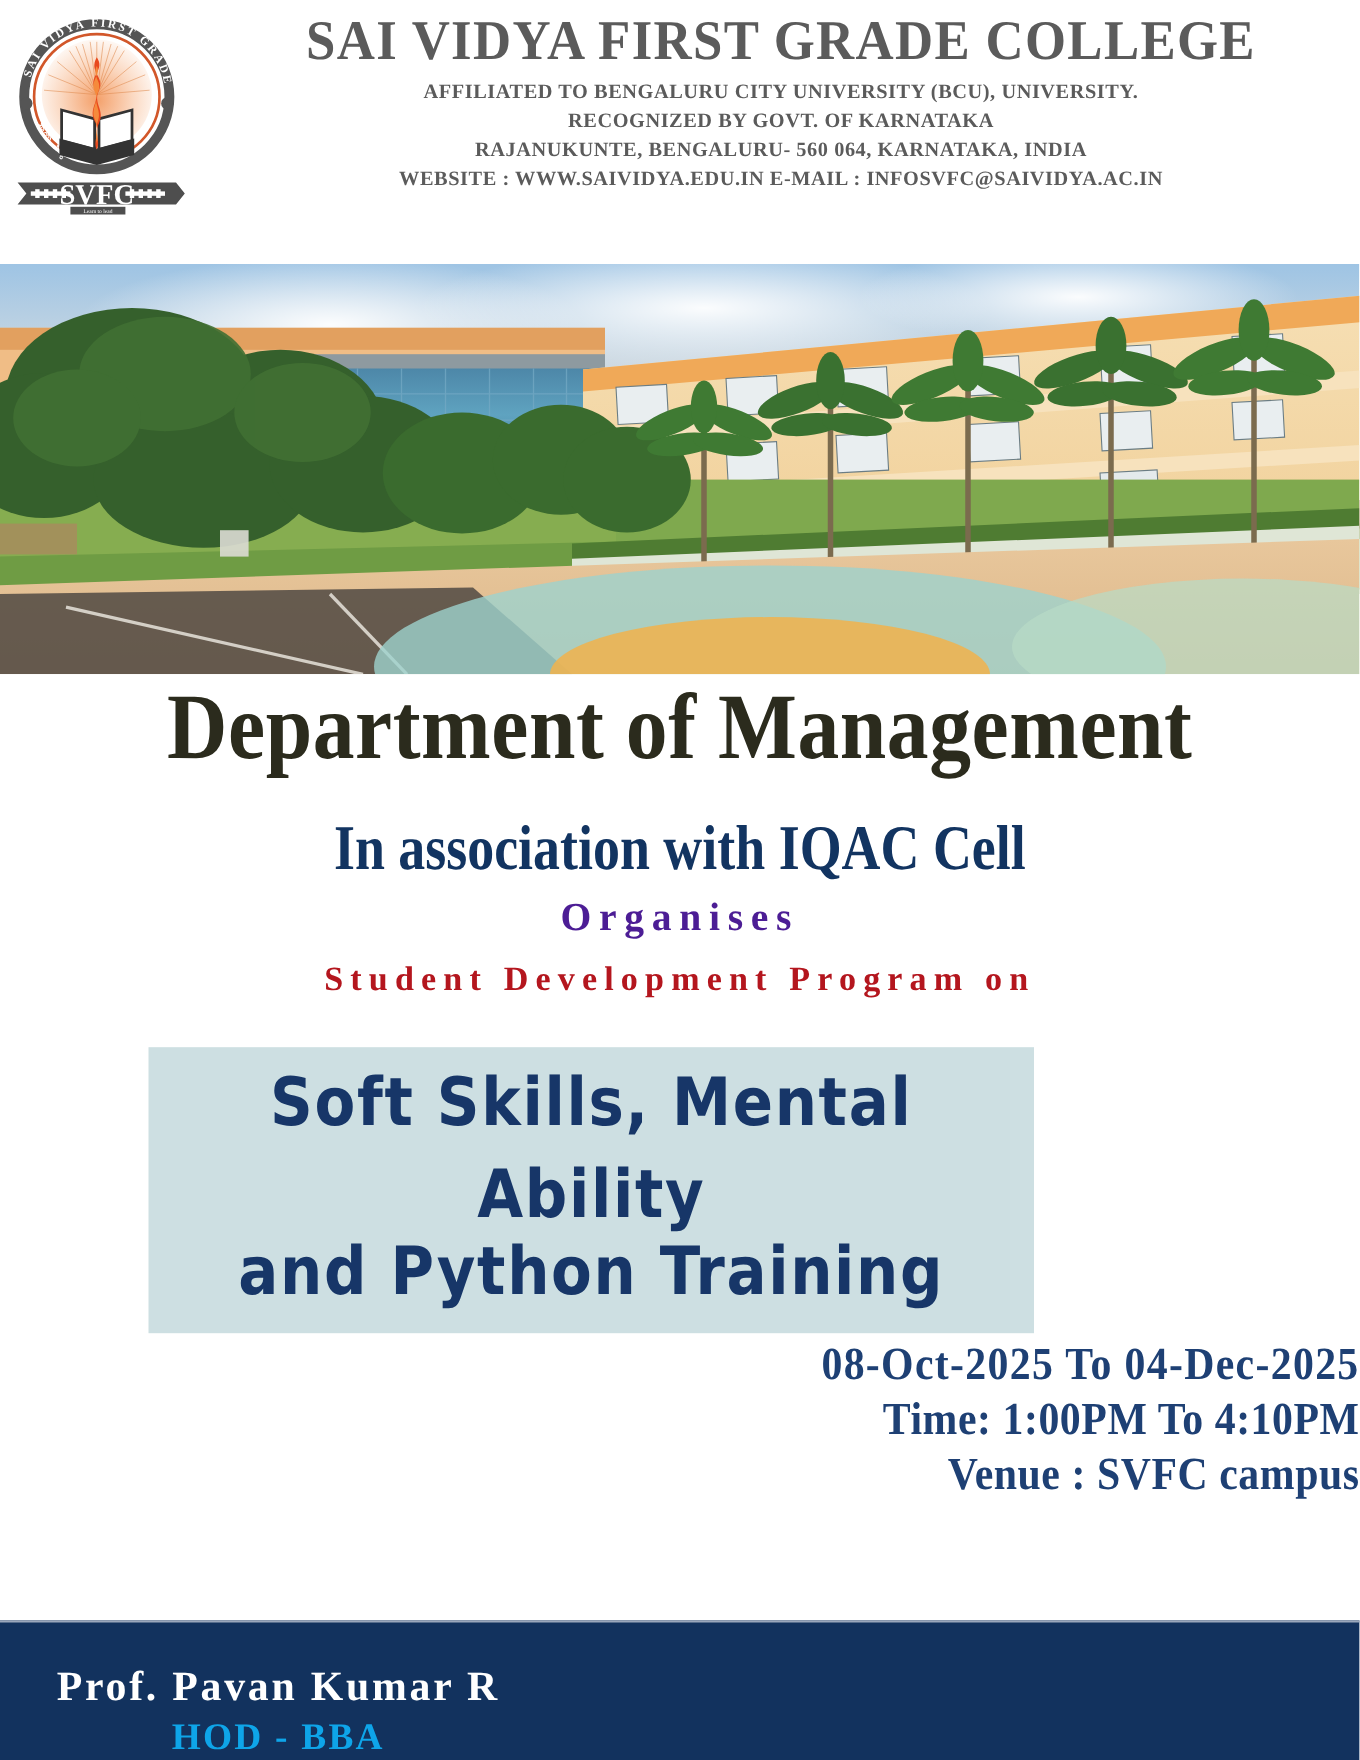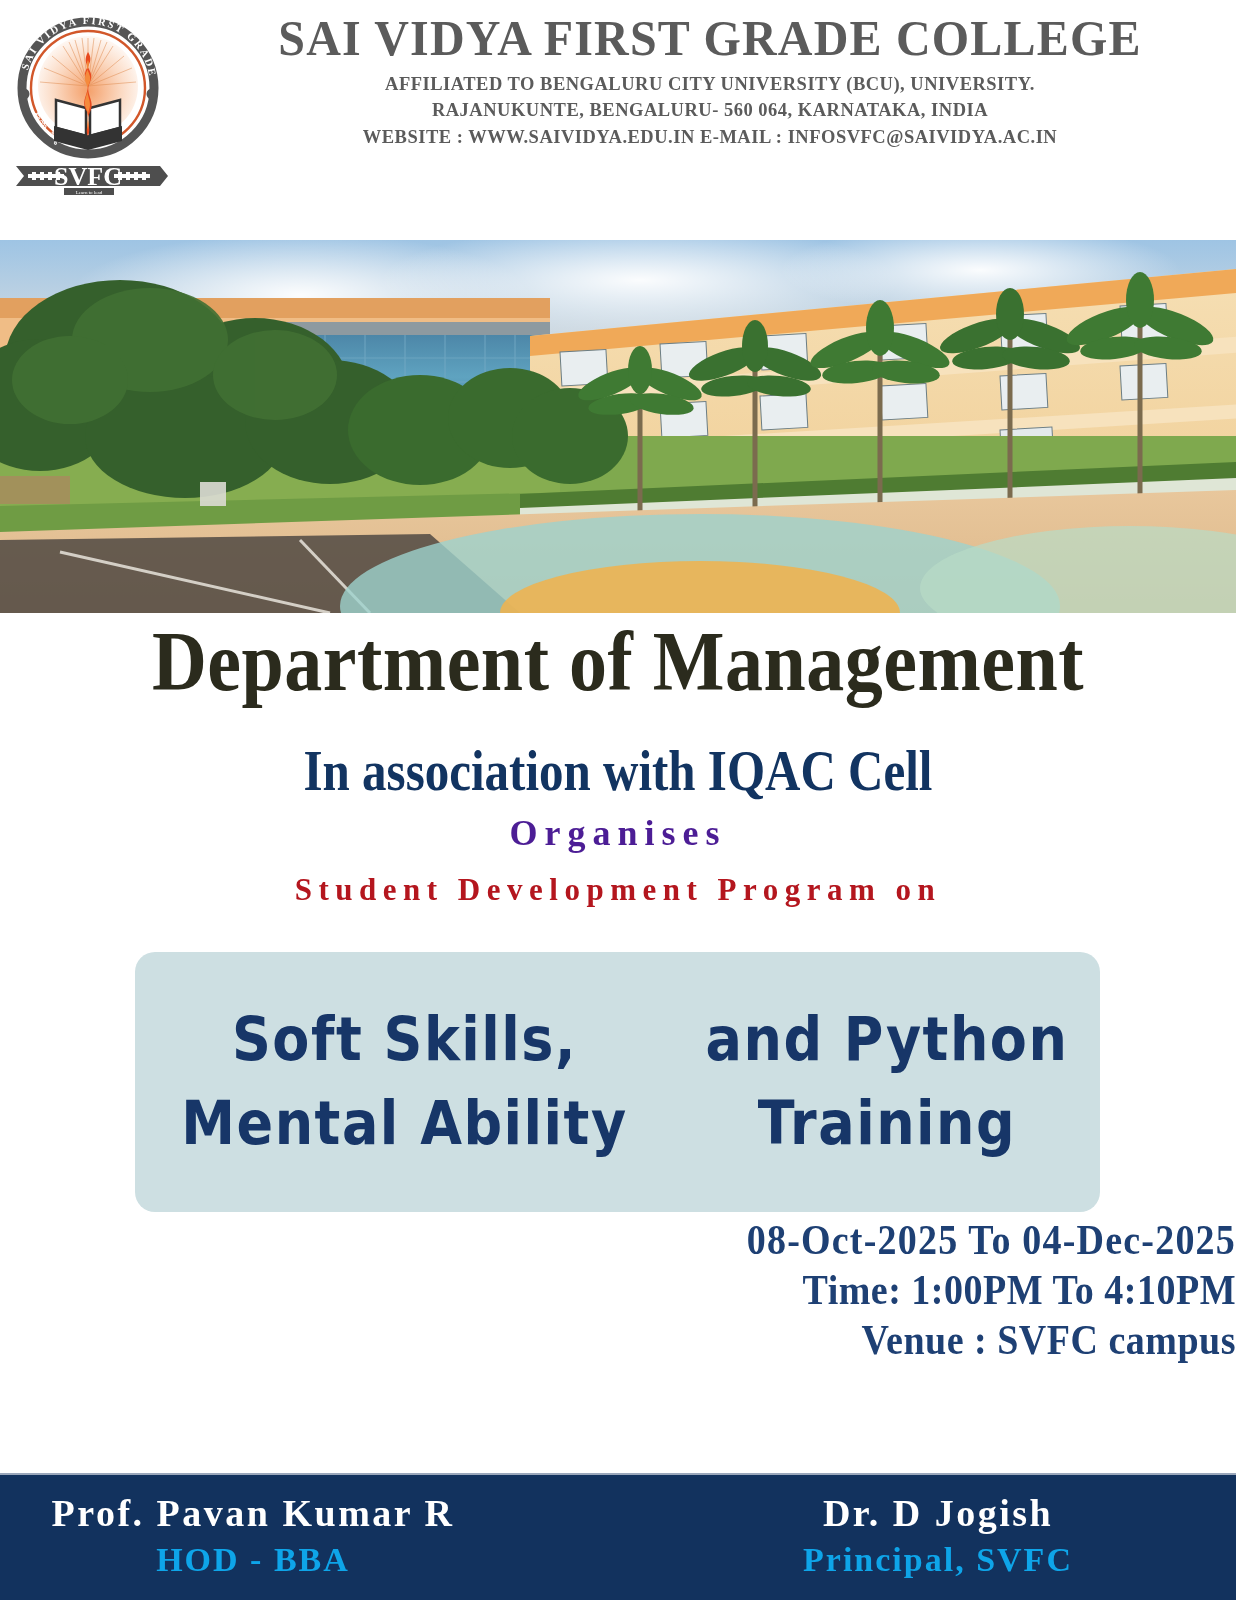--- a/index.html
+++ b/index.html
@@ -133,28 +133,27 @@
     font-size: 31px;
     letter-spacing: 6.5px;
     color: #b4161e;
   }
 
   
   .topic-box {
     position: absolute;
     left: 135px;
     top: 952px;
-    width: 965px;
+    width: 805px;
     height: 260px;
     background: #cddfe2;
     display: flex;
-    flex-direction: row;
+    flex-direction: column;
     align-items: center;
     justify-content: center;
-    border-radius: 20px;
   }
   .topic-line {
     font-family: "DejaVu Sans", sans-serif;
     font-weight: bold;
     font-size: 54px;
     color: #173668;
     letter-spacing: 1.5px;
     line-height: 1.38;
     text-align: center;
     transform: scaleY(1.12);
@@ -187,21 +186,21 @@
     width: 1236px;
     height: 127px;
     background: #12325e;
     border-top: 2px solid #9aa7bb;
   }
   .sig {
     position: absolute;
     top: 16px;
     text-align: center;
   }
-  .sig-left  { left: 18px;  width: 470px; }
+  .sig-left  { left: 18px;  width: 470px; margin-top: 20px; }
   .sig-right { right: 108px; width: 380px; }
   .sig-name {
     font-family: "Liberation Serif", serif;
     font-weight: bold;
     font-size: 38px;
     color: #ffffff;
     letter-spacing: 2.5px;
     line-height: 1.2;
     white-space: nowrap;
   }
@@ -290,20 +289,21 @@
       </g>
       <rect x="58" y="180" width="50" height="7" fill="#4e4e4e"></rect>
       <text x="83" y="186" text-anchor="middle" font-family="Liberation Serif, serif" font-size="5" fill="#ffffff">Learn to lead</text>
     </svg>
   </div>
 
   <div class="header-text">
     <div class="college-name">SAI VIDYA FIRST GRADE COLLEGE</div>
     <div class="sub-block">
       <div class="sub-line">AFFILIATED TO BENGALURU CITY UNIVERSITY (BCU), UNIVERSITY.</div>
+      <div class="sub-line">RECOGNIZED BY GOVT. OF KARNATAKA</div>
       <div class="sub-line">RAJANUKUNTE, BENGALURU- 560 064, KARNATAKA, INDIA</div>
       <div class="sub-line">WEBSITE : WWW.SAIVIDYA.EDU.IN E-MAIL : INFOSVFC@SAIVIDYA.AC.IN</div>
     </div>
   </div>
 </div>
 
 <div class="photo">
   <svg width="1236" height="373" viewBox="0 0 1236 373" xmlns="http://www.w3.org/2000/svg">
     <defs>
       <linearGradient id="sky" x1="0" y1="0" x2="0" y2="1">
@@ -499,17 +499,13 @@
   <div class="detail-line detail-date">08-Oct-2025 To 04-Dec-2025</div>
   <div class="detail-line">Time:  1:00PM To 4:10PM</div>
   <div class="detail-line">Venue : SVFC campus</div>
 </div>
 
 <div class="footer">
   <div class="sig sig-left">
     <div class="sig-name">Prof. Pavan Kumar R</div>
     <div class="sig-role">HOD - BBA</div>
   </div>
-  <div class="sig sig-right">
-    <div class="sig-name">Dr. D Jogish</div>
-    <div class="sig-role">Principal, SVFC</div>
-  </div>
 </div>
 
 </body></html>

